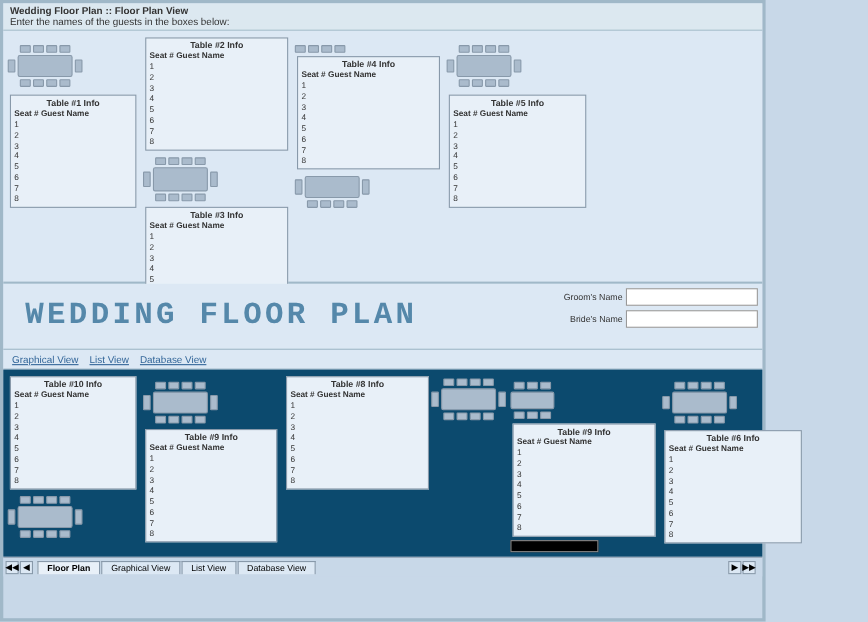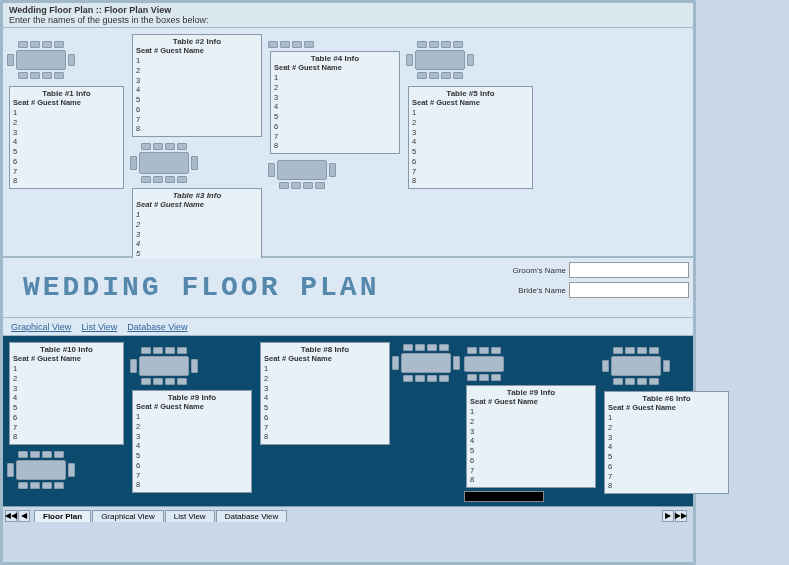--- a/index.html
+++ b/index.html
@@ -303,21 +303,21 @@
           <div class="chair" style="width:7px;height:14px;"></div>
         </div>
         <div class="chairs-row">
           <div class="chair-small"></div>
           <div class="chair-small"></div>
           <div class="chair-small"></div>
           <div class="chair-small"></div>
         </div>
       </div>
 
-      <div class="table-block" style="width:130px;margin-top:2px;font-style:italic;">
+      <div class="table-block" style="width:130px;margin-top:2px;">
         <div class="table-block-title">Table #3 Info</div>
         <div class="table-block-subtitle">Seat # Guest Name</div>
         <div class="seat-line">1</div>
         <div class="seat-line">2</div>
         <div class="seat-line">3</div>
         <div class="seat-line">4</div>
         <div class="seat-line">5</div>
         <div class="seat-line">6</div>
         <div class="seat-line">7</div>
         <div class="seat-line">8</div>

